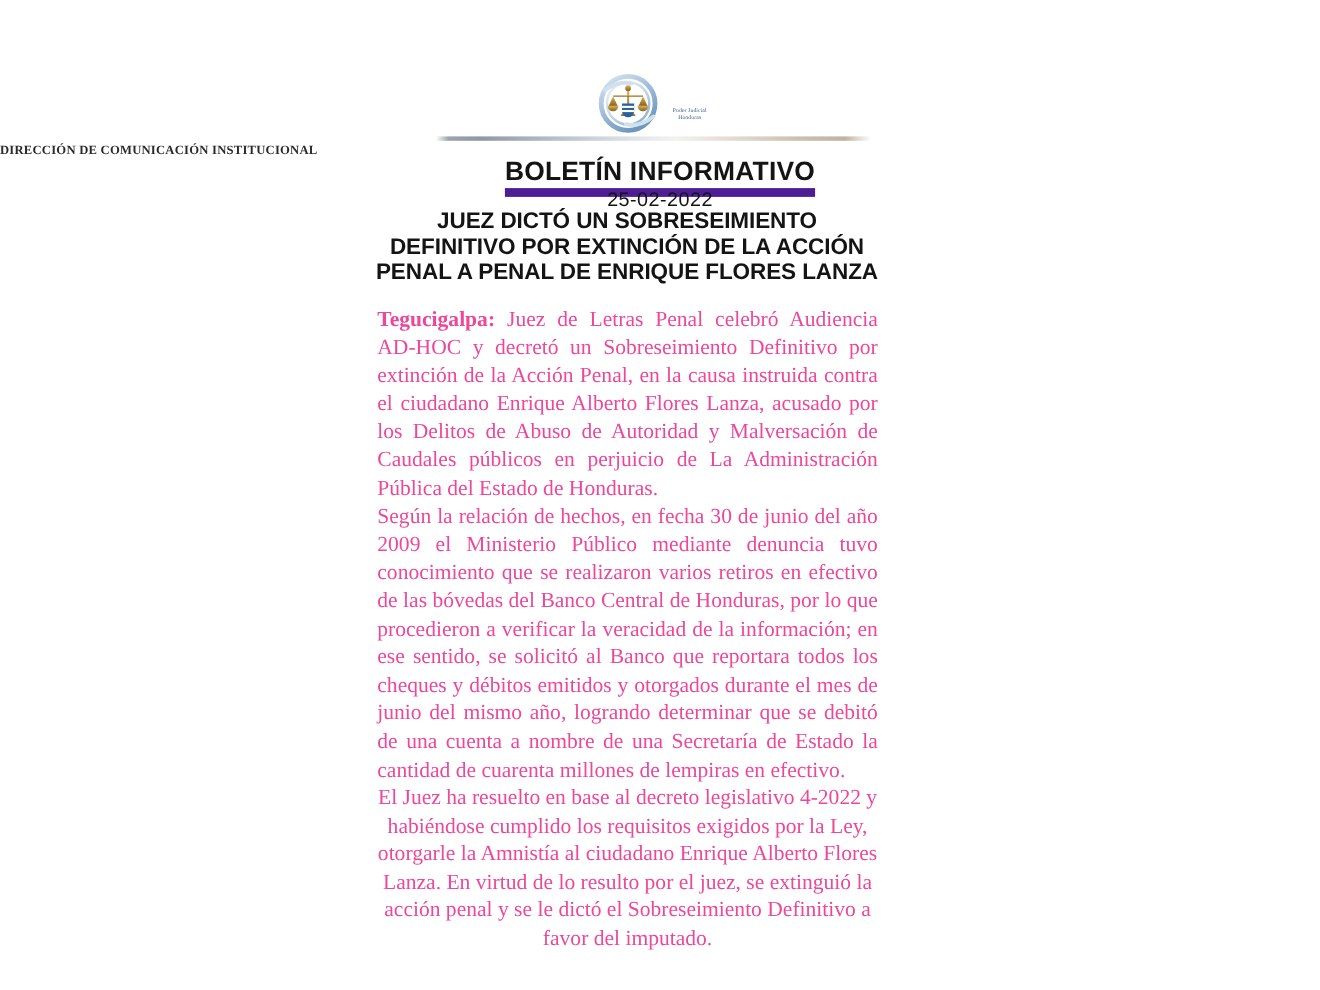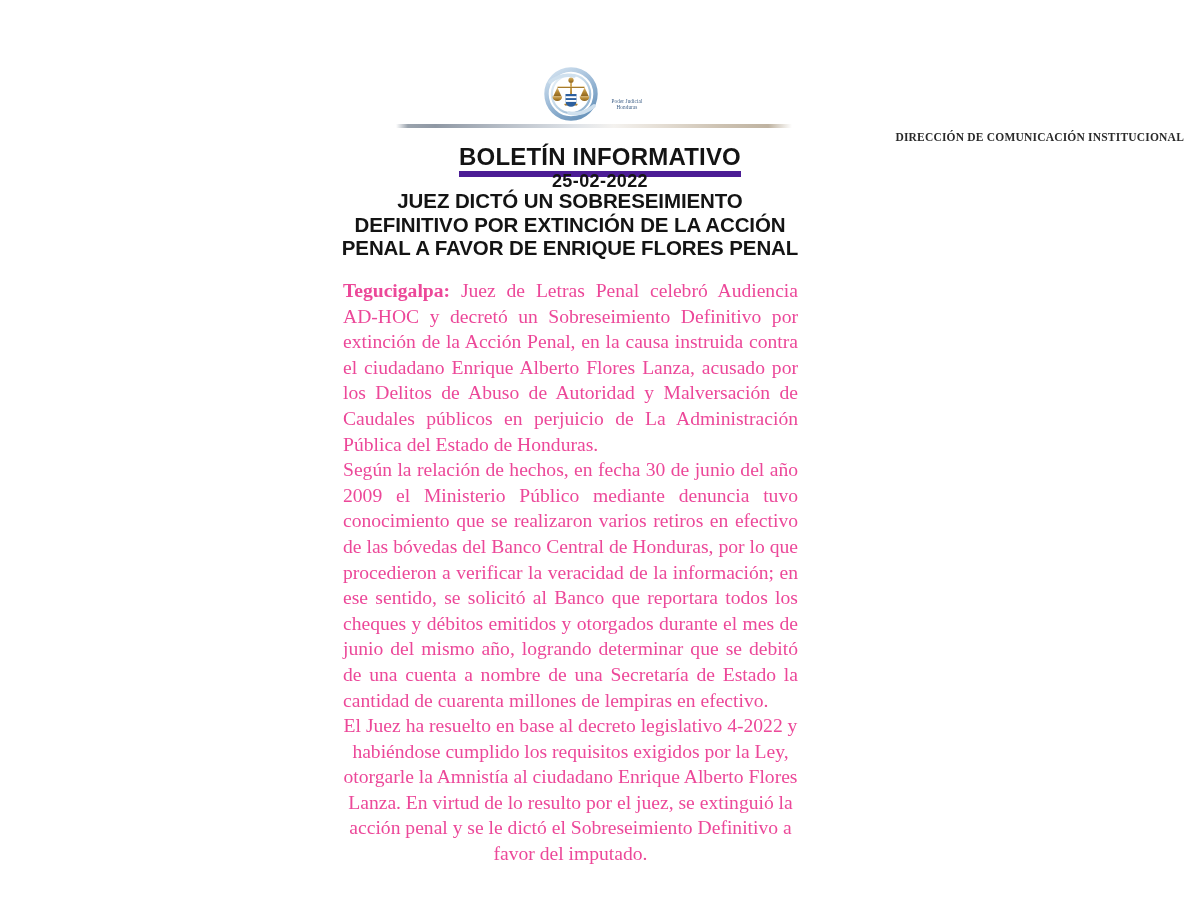--- a/index.html
+++ b/index.html
@@ -79,58 +79,57 @@
         #bfb3a1 94%,
         #ffffff 100%);
   }
 
   
   .dept {
     position: absolute;
     left: 0;
     top: 130px;
     width: 1164px;
-    text-align: right;
+    text-align: left;
     font-family: "Liberation Serif", "DejaVu Serif", serif;
     font-size: 11.5px;
     line-height: 14px;
     font-weight: 700;
     letter-spacing: 0.2px;
     color: #2a2a2a;
-    margin-left: 20px;
   }
 
   .bulletin {
     position: absolute;
     left: 0;
     top: 143px;
     width: 1200px;
     text-align: center;
     font-family: "Liberation Sans", "DejaVu Sans", sans-serif;
     font-size: 24px;
     line-height: 28px;
     font-weight: 700;
     letter-spacing: 0.2px;
     color: #141414;
   }
   .bulletin span {
-    border-bottom: 6px solid #4c1d95;
+    border-bottom: 8px solid #4c1d95;
     padding-bottom: 1px;
   }
 
   .issue-date {
     position: absolute;
     left: 0;
     top: 170px;
     width: 1200px;
     text-align: center;
     font-family: "Liberation Sans", "DejaVu Sans", sans-serif;
     font-size: 18px;
     line-height: 22px;
-    font-weight: 700;
+    font-weight: 400;
     letter-spacing: 0.4px;
     color: #141414;
   }
 
   .headline {
     position: absolute;
     left: 340px;
     top: 189px;
     width: 460px;
     text-align: center;
@@ -218,21 +217,21 @@
   </div>
 
   <div class="rule"></div>
 
   <div class="dept">DIRECCIÓN DE COMUNICACIÓN INSTITUCIONAL</div>
 
   <div class="bulletin"><span>BOLETÍN INFORMATIVO</span></div>
 
   <div class="issue-date">25-02-2022</div>
 
-  <div class="headline">JUEZ DICTÓ UN SOBRESEIMIENTO DEFINITIVO POR EXTINCIÓN DE LA ACCIÓN PENAL A FAVOR DE ENRIQUE FLORES PENAL</div>
+  <div class="headline">JUEZ DICTÓ UN SOBRESEIMIENTO DEFINITIVO POR EXTINCIÓN DE LA ACCIÓN PENAL A PENAL DE ENRIQUE FLORES LANZA</div>
 
   <div class="body-col">
     <p class="para"><b class="lead-city">Tegucigalpa:</b><span> Juez de Letras Penal celebró Audiencia AD-HOC y decretó un Sobreseimiento Definitivo por extinción de la Acción Penal, en la causa instruida contra el ciudadano Enrique Alberto Flores Lanza, acusado por los Delitos de Abuso de Autoridad y Malversación de Caudales públicos en perjuicio de La Administración Pública del Estado de Honduras.</span></p>
     <p class="para">Según la relación de hechos, en fecha 30 de junio del año 2009 el Ministerio Público mediante denuncia tuvo conocimiento que se realizaron varios retiros en efectivo de las bóvedas del Banco Central de Honduras, por lo que procedieron a verificar la veracidad de la información; en ese sentido, se solicitó al Banco que reportara todos los cheques y débitos emitidos y otorgados durante el mes de junio del mismo año, logrando determinar que se debitó de una cuenta a nombre de una Secretaría de Estado la cantidad de cuarenta millones de lempiras en efectivo.</p>
     <p class="para flush-left">El Juez ha resuelto en base al decreto legislativo 4-2022 y habiéndose cumplido los requisitos exigidos por la Ley, otorgarle la Amnistía al ciudadano Enrique Alberto Flores Lanza. En virtud de lo resulto por el juez, se extinguió la acción penal y se le dictó el Sobreseimiento Definitivo a favor del imputado.</p>
   </div>
 
 </div>
 
 </body></html>

